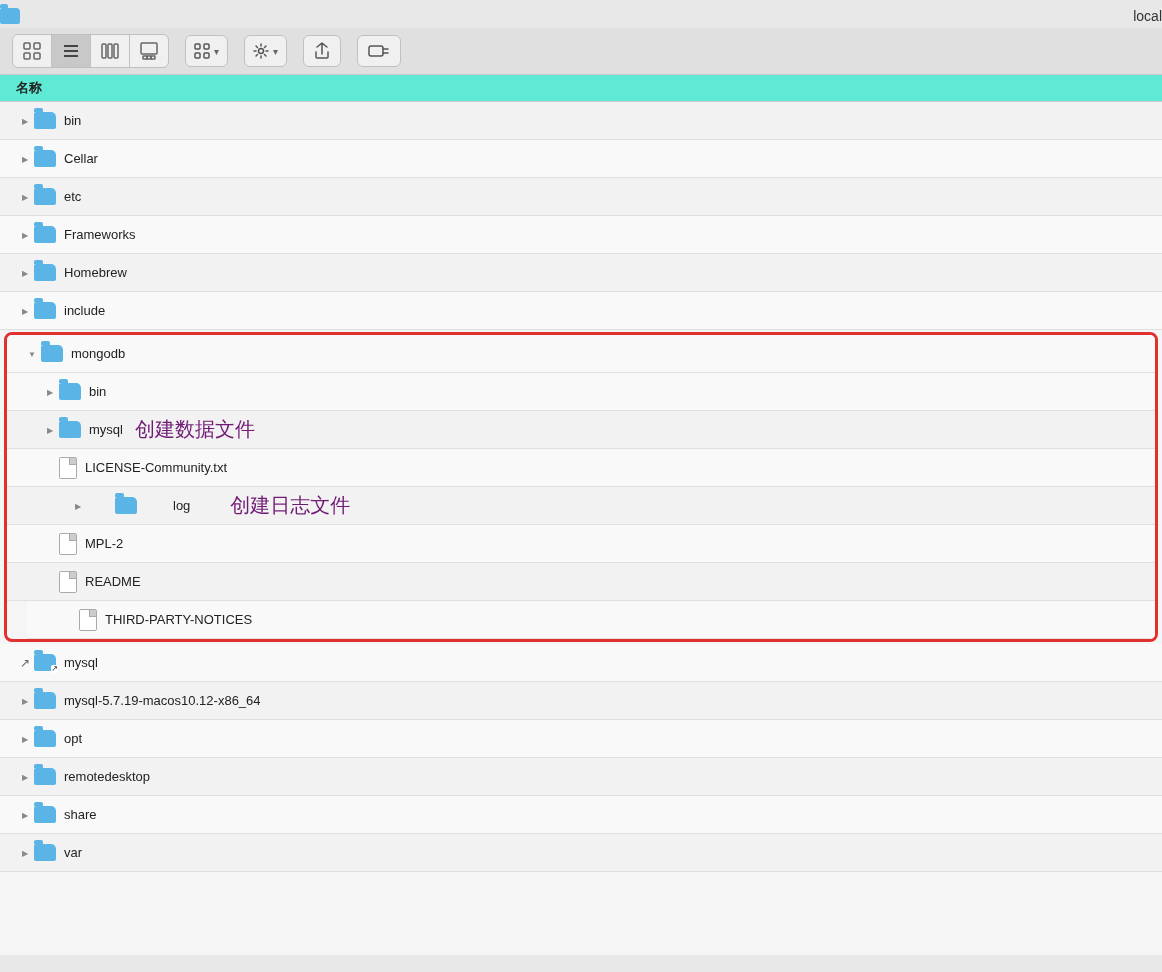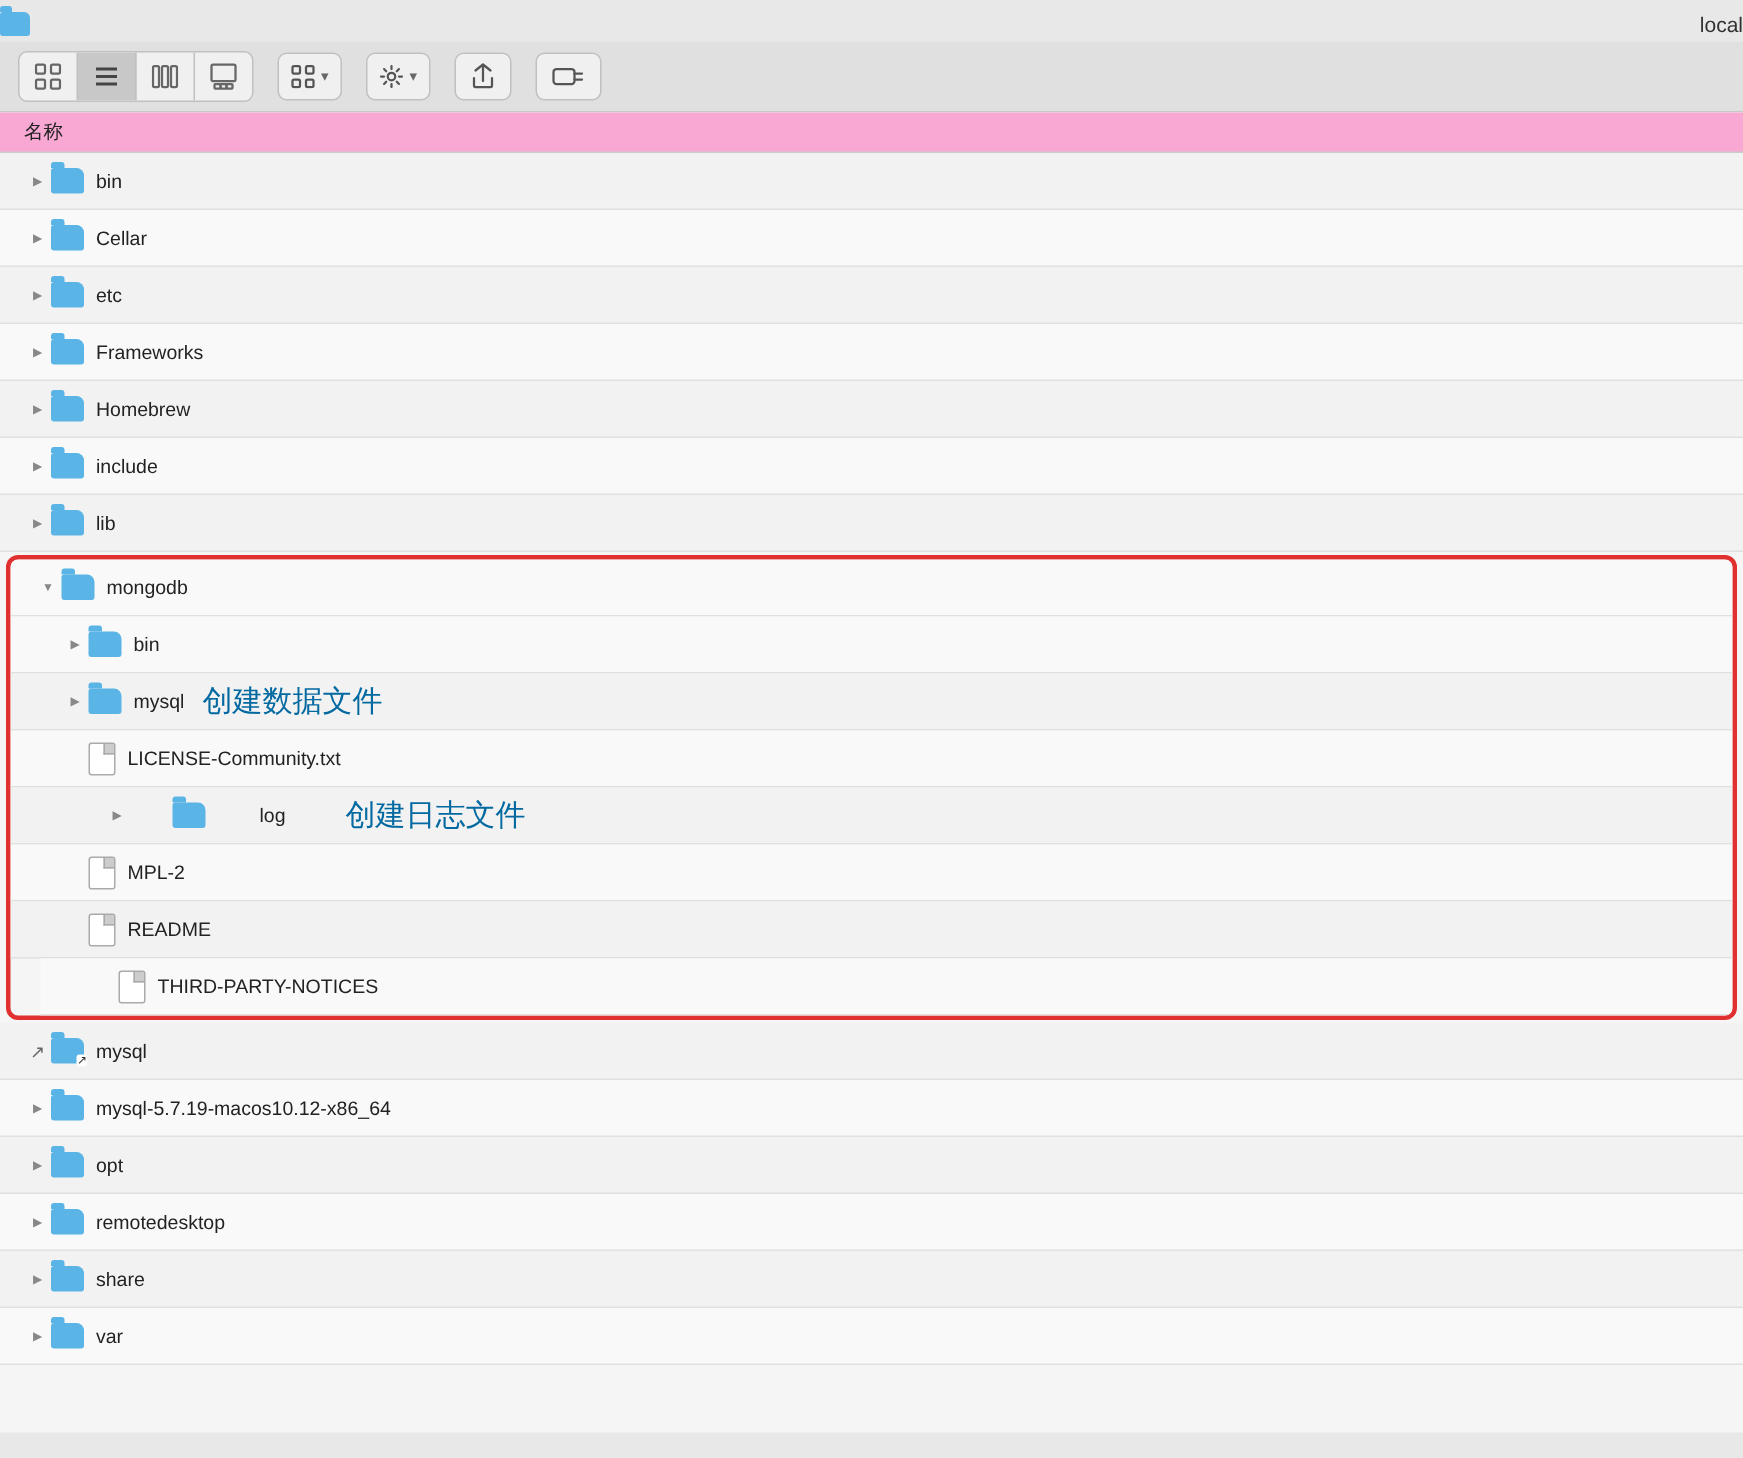--- a/index.html
+++ b/index.html
@@ -108,23 +108,23 @@
     
     .file-area {
       background: #f5f5f5;
       min-height: 880px;
     }
 
     
     .column-header {
       padding: 4px 16px;
       font-size: 13px;
-      font-weight: 400;
+      font-weight: 700;
       color: #222;
-      background: #f9a8d4;
+      background: #5eead4;
       border-bottom: 1px solid #ccc;
     }
 
     
     .file-row {
       display: flex;
       align-items: center;
       padding: 0 16px;
       height: 38px;
       border-bottom: 1px solid #e0e0e0;
@@ -210,21 +210,21 @@
     .mongodb-section {
       border: 3px solid #e03030;
       border-radius: 8px;
       margin: 2px 4px;
       overflow: hidden;
     }
 
     
     .annotation-text {
       font-size: 20px;
-      color: #0369a1;
+      color: #701a75;
       font-weight: 500;
       margin-left: 12px;
     }
 
     .chevron-right::before {
       content: '▶';
       font-size: 8px;
       color: #888;
     }
     .chevron-down::before {
@@ -364,27 +364,20 @@
   </div>
 
   <div class="file-row">
     <div class="expand-btn">
         <span class="chevron-right"></span>
       </div>
     <span class="folder-icon"></span>
     <span class="file-name">include</span>
   </div>
 
-  <div class="file-row">
-    <div class="expand-btn">
-        <span class="chevron-right"></span>
-      </div>
-    <span class="folder-icon"></span>
-    <span class="file-name">lib</span>
-  </div>
 
   <div class="mongodb-section">
 
     <div class="file-row" style="background:#f9f9f9;">
       <div class="expand-btn">
           <span class="chevron-down"></span>
         </div>
       <span class="folder-icon"></span>
       <span class="file-name">mongodb</span>
     </div>

